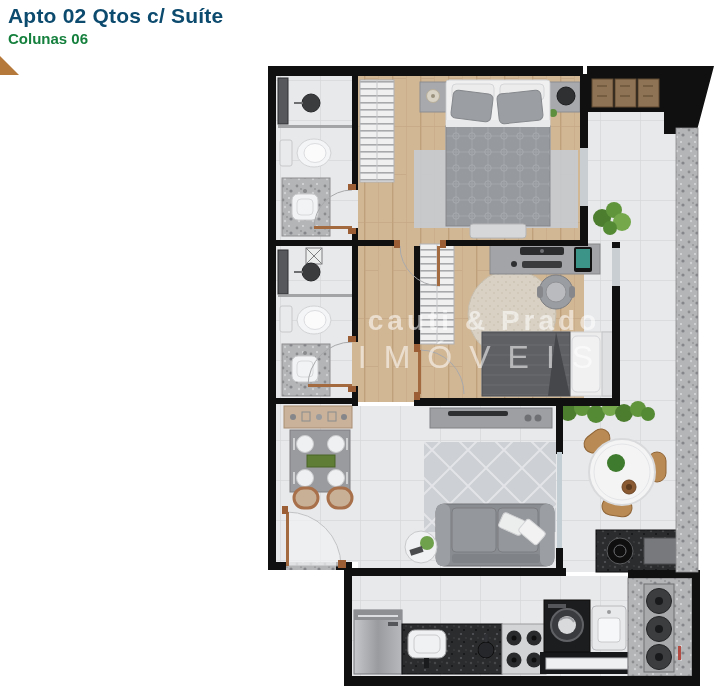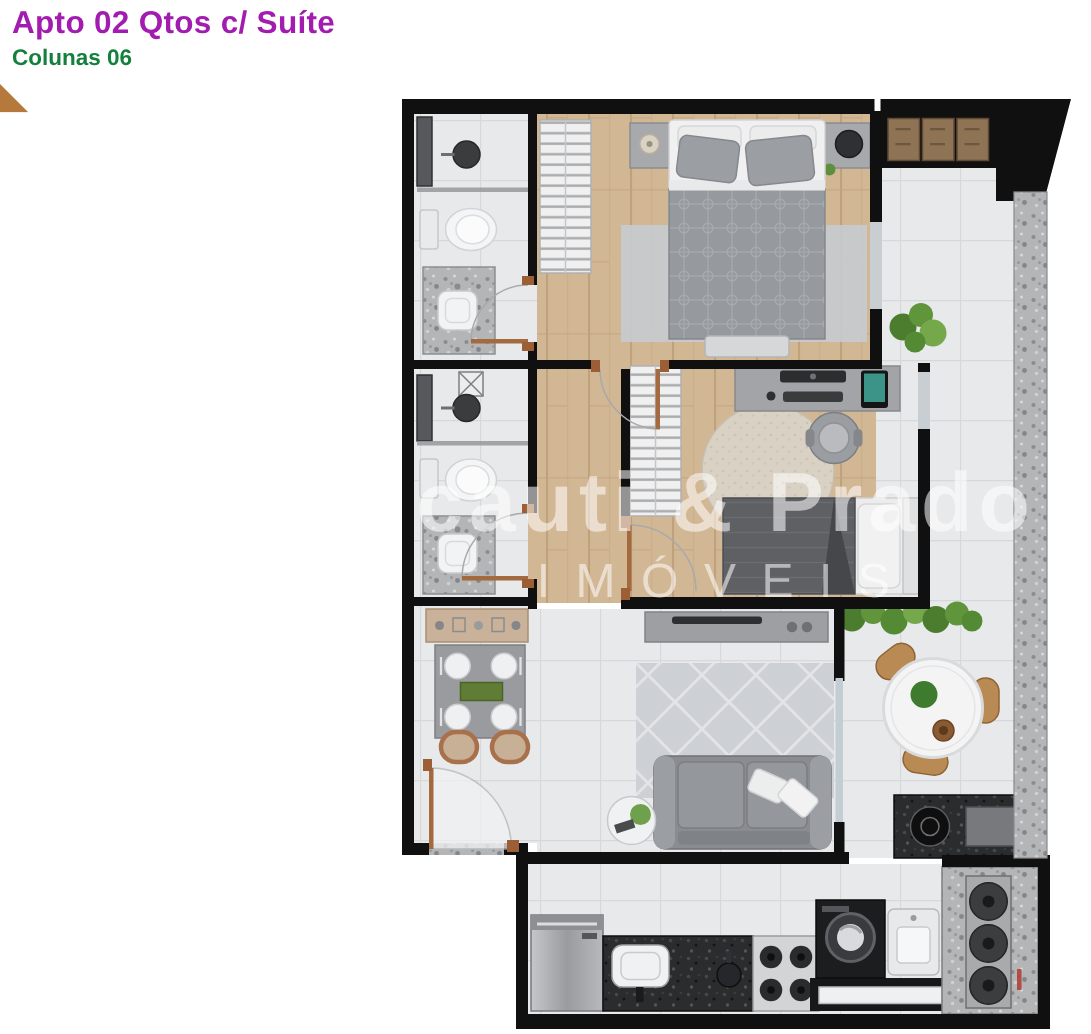--- a/index.html
+++ b/index.html
@@ -1,26 +1,26 @@
 <!DOCTYPE html>
 <html><head>
 <meta charset="utf-8">
 <style>
   html,body{margin:0;padding:0;background:#ffffff;}
   body{width:727px;height:689px;overflow:hidden;font-family:"Liberation Sans",sans-serif;position:relative;}
   .page{position:relative;width:727px;height:689px;background:#fff;}
   .header{position:absolute;left:8px;top:4px;z-index:6;}
-  .title{font-size:21px;font-weight:700;color:#a21caf;letter-spacing:.2px;}
+  .title{font-size:21px;font-weight:700;color:#0c4a6e;letter-spacing:.2px;}
   .subtitle{font-size:15px;font-weight:700;color:#15803d;margin-top:2px;}
   .corner-triangle{position:absolute;left:0;top:56px;width:19px;height:19px;background:#b5793b;
     clip-path:polygon(0 0,100% 100%,0 100%);z-index:6;}
   .plan-svg{position:absolute;left:0;top:0;z-index:1;}
   .watermark{position:absolute;left:268px;top:306px;width:432px;text-align:center;z-index:5;
     color:rgba(255,255,255,0.55);pointer-events:none;}
-  .wm1{font-size:56px;font-weight:600;letter-spacing:4px;line-height:1.05;}
+  .wm1{font-size:28px;font-weight:600;letter-spacing:4px;line-height:1.05;}
   .wm2{font-size:32px;font-weight:400;letter-spacing:17px;margin-top:4px;text-align:center;}
 </style>
 </head>
 <body>
 
 <div class="page">
 
   <div class="header">
     <div class="title">Apto 02 Qtos c/ Suíte</div>
     <div class="subtitle">Colunas 06</div>

